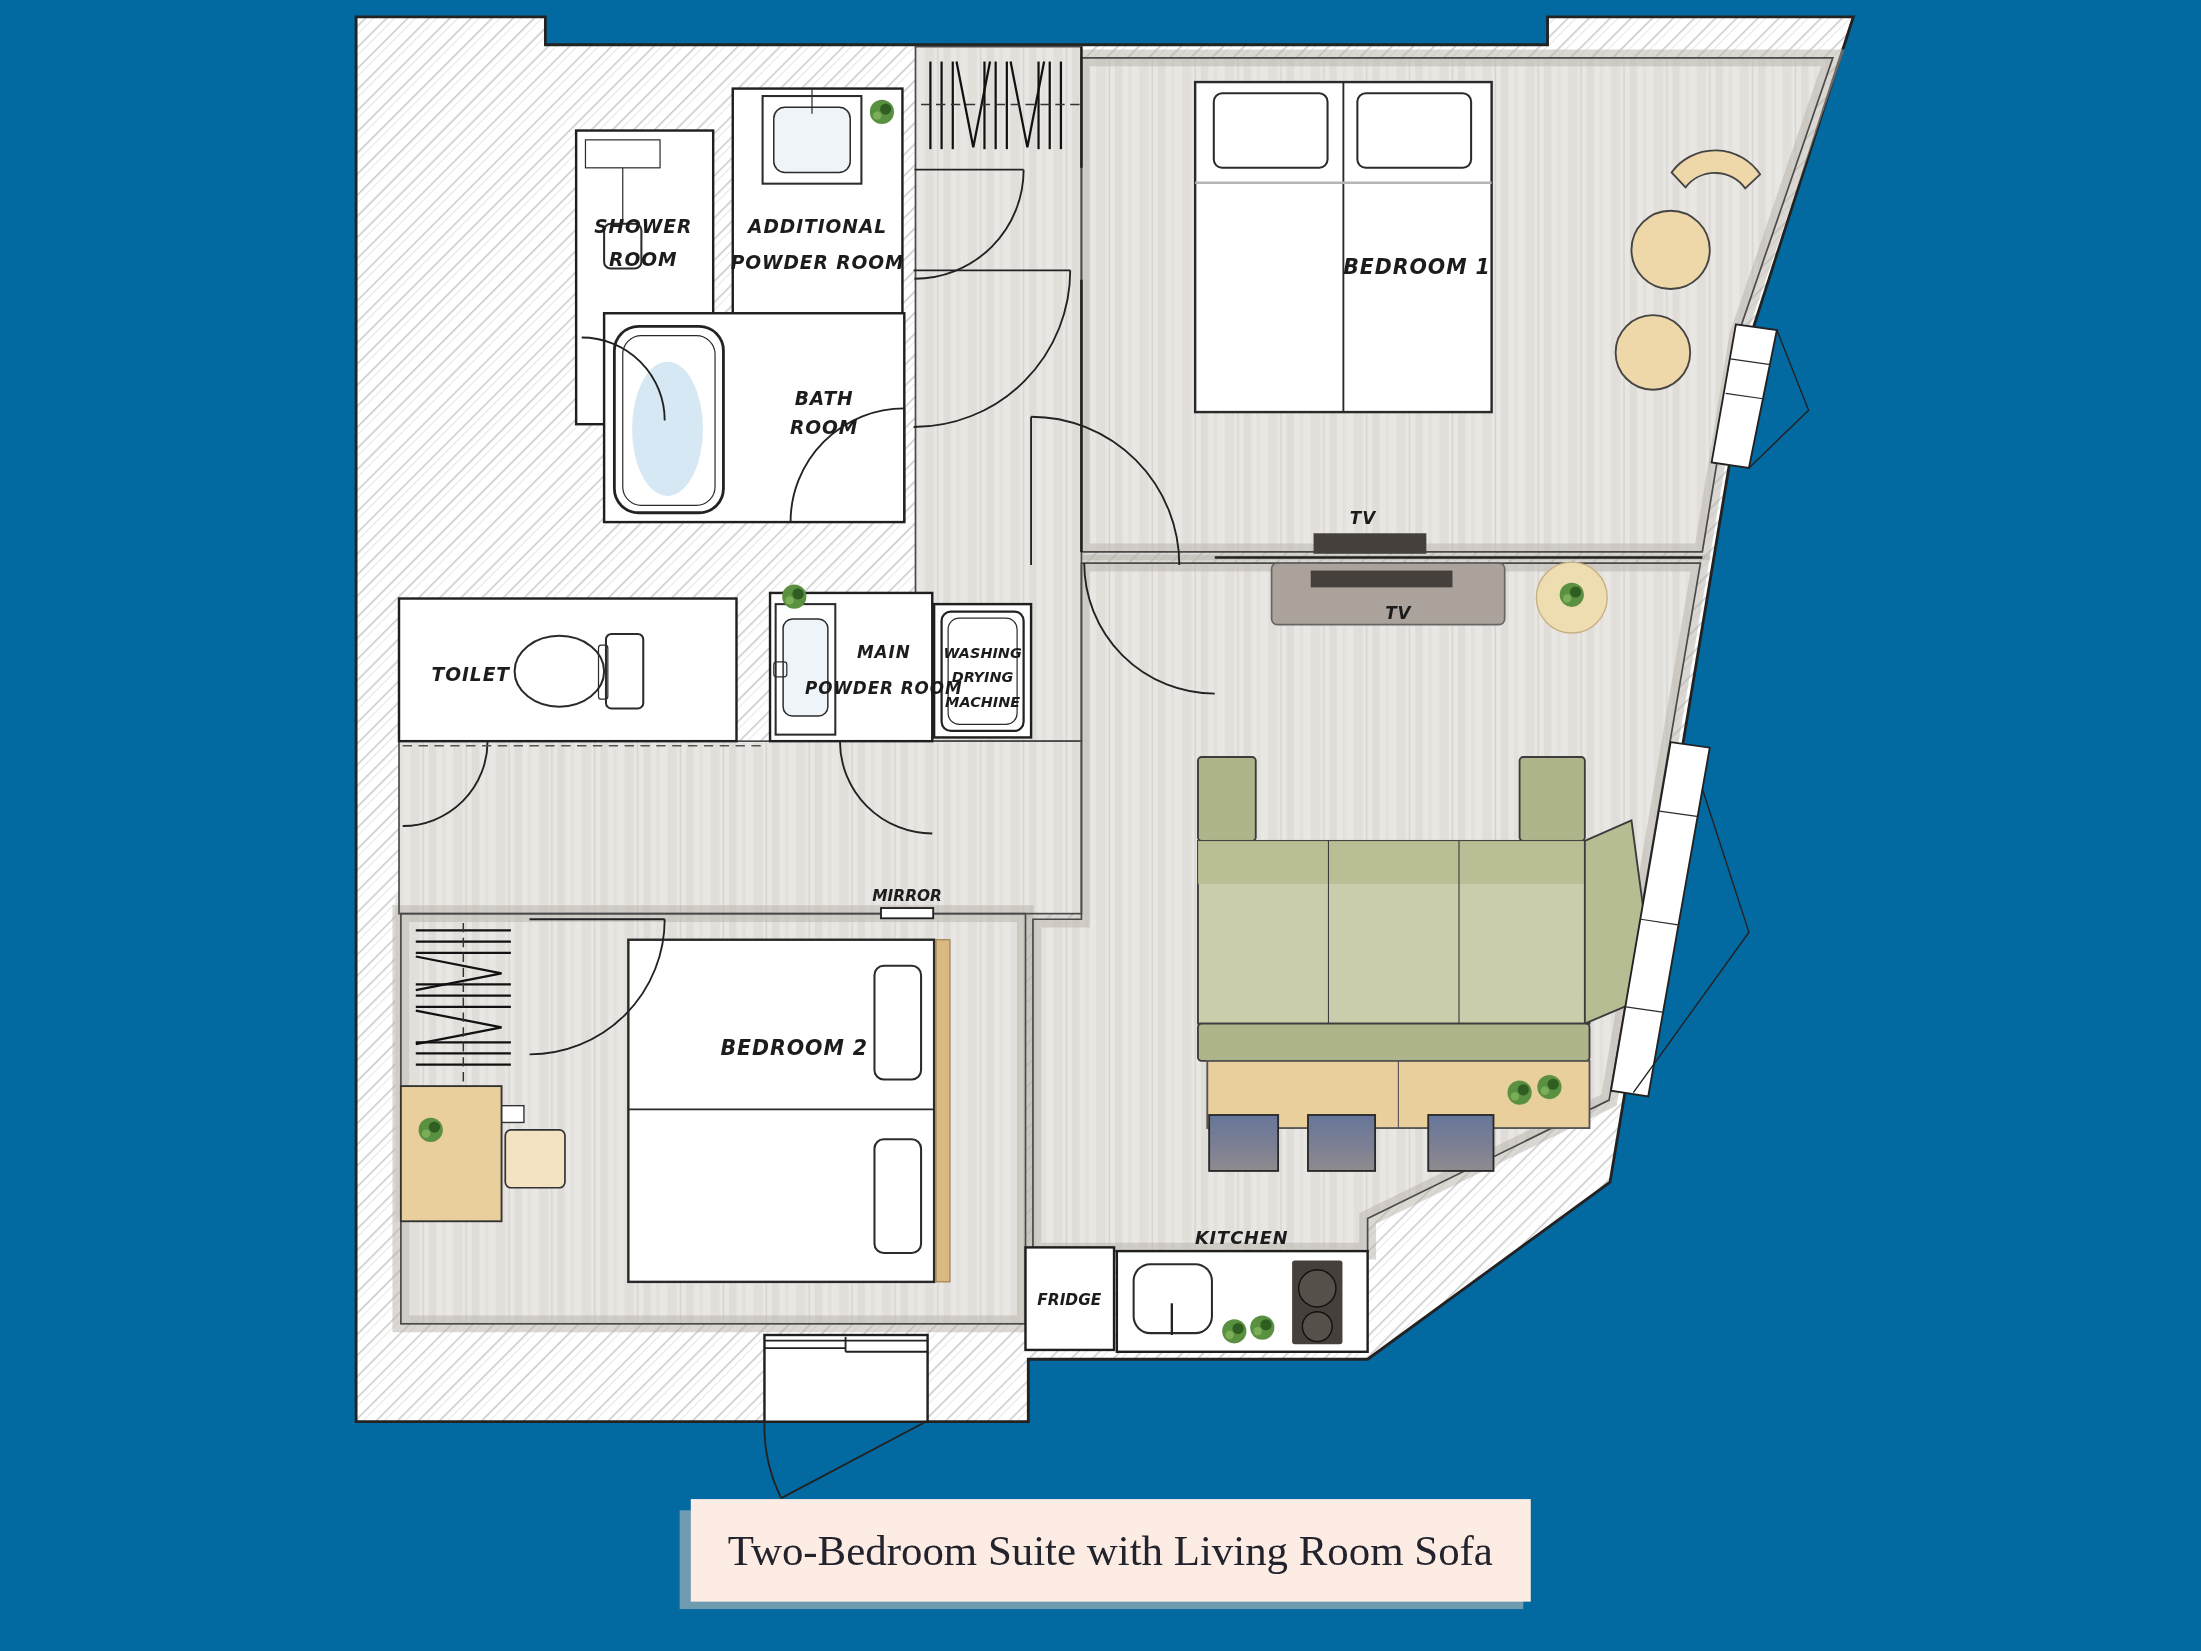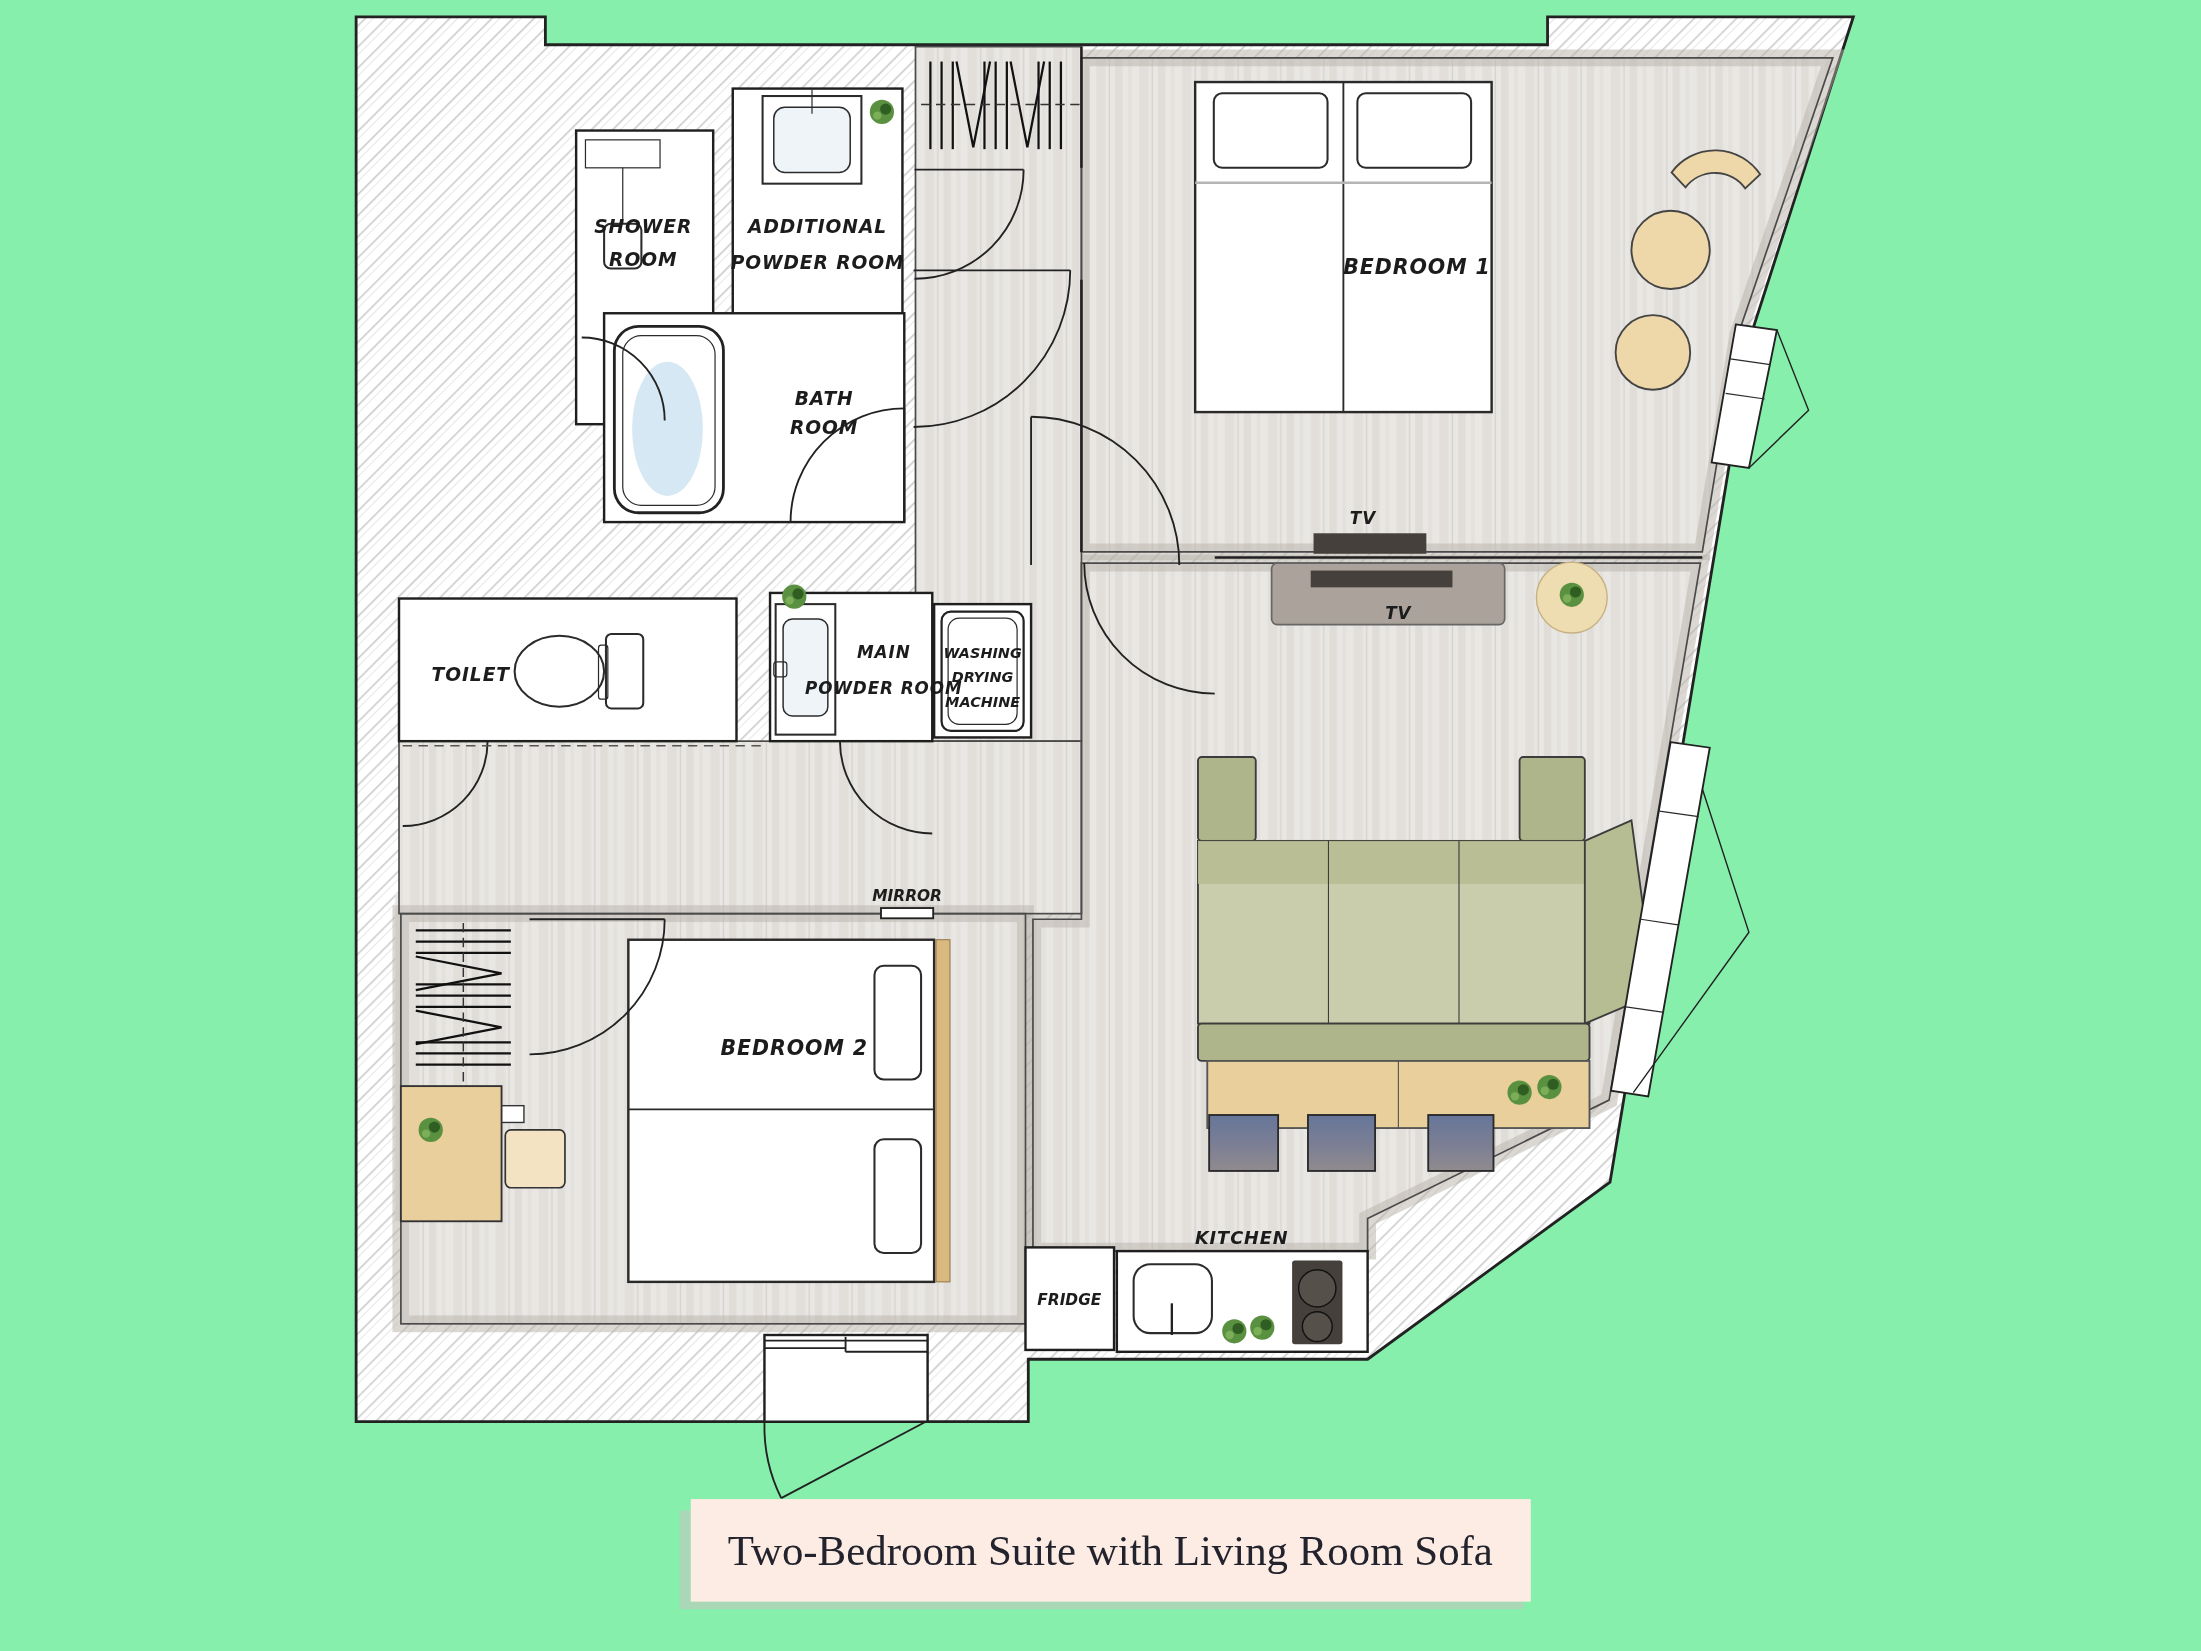--- a/index.html
+++ b/index.html
@@ -1,16 +1,16 @@
 <!DOCTYPE html>
 <html style="font-size:15px"><head>
 <meta charset="utf-8">
 <style>
   html,body{margin:0;padding:0;background:#ffffff;}
-  .stage{width:2202px;height:1652px;position:relative;background:#86efac;}
+  .stage{width:2202px;height:1652px;position:relative;background:#0369a1;}
   svg{display:block;}
   .lbl{font-family:"DejaVu Sans",sans-serif;font-style:italic;font-weight:bold;
        fill:#1c1c1c;text-anchor:middle;letter-spacing:1px;}
   .lbl-sm{font-family:"DejaVu Sans",sans-serif;font-style:italic;font-weight:bold;
        fill:#1c1c1c;text-anchor:middle;}
   .caption-text{font-family:"Liberation Serif","DejaVu Serif",serif;
        fill:#23232e;text-anchor:middle;}
   .wall{fill:none;stroke:#1f1f1f;stroke-width:2.6;}
   .room-white{fill:#ffffff;stroke:#1f1f1f;stroke-width:2.6;}
   .floor-line{fill:none;stroke:#4a4a4a;stroke-width:1.8;}

